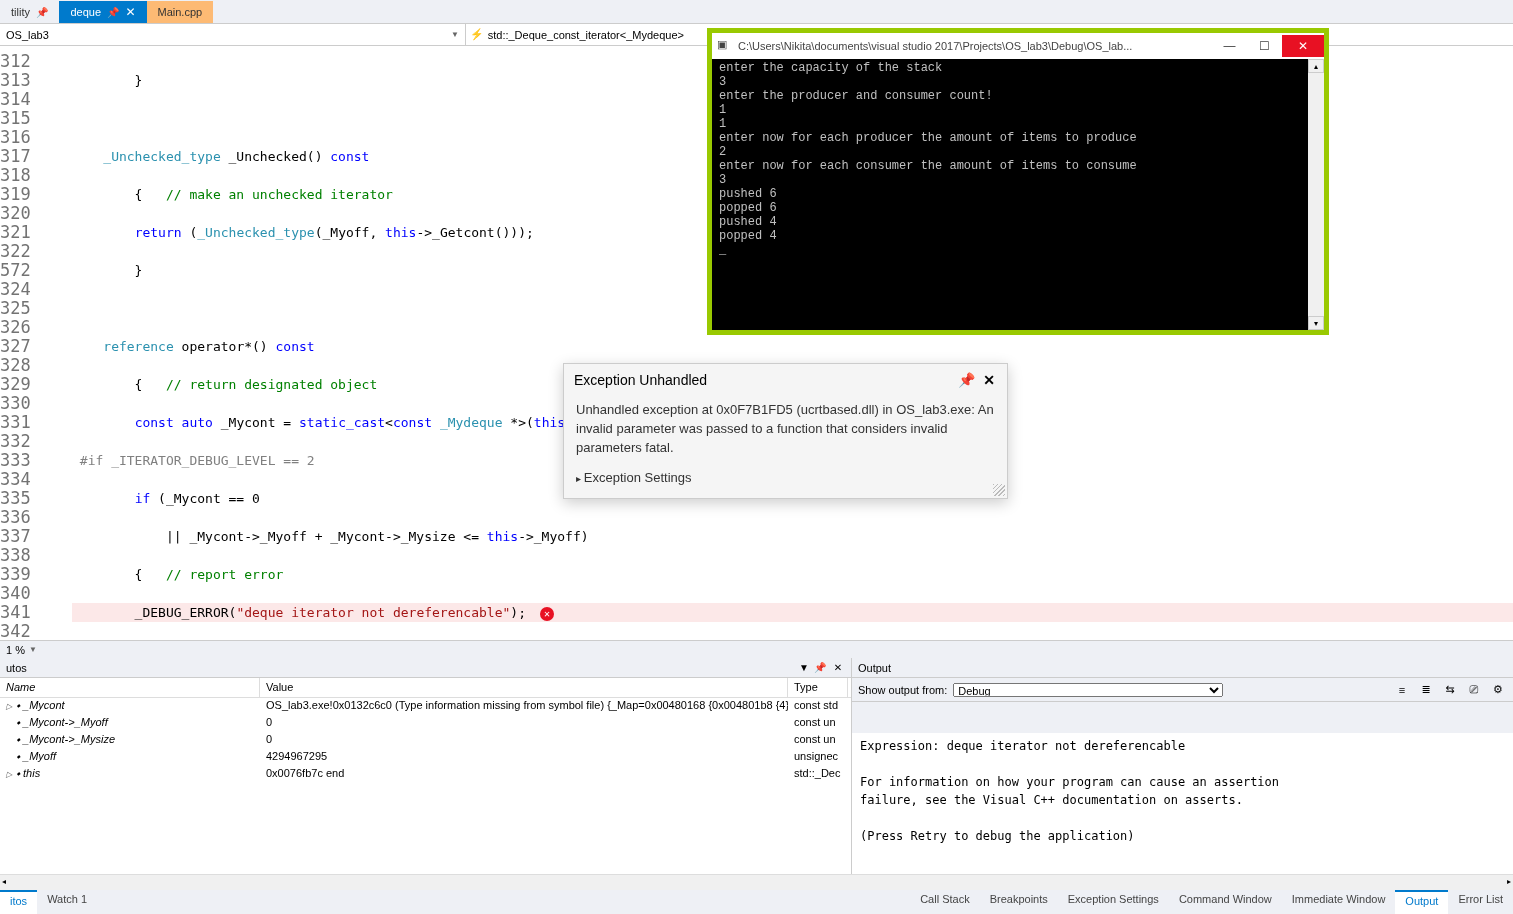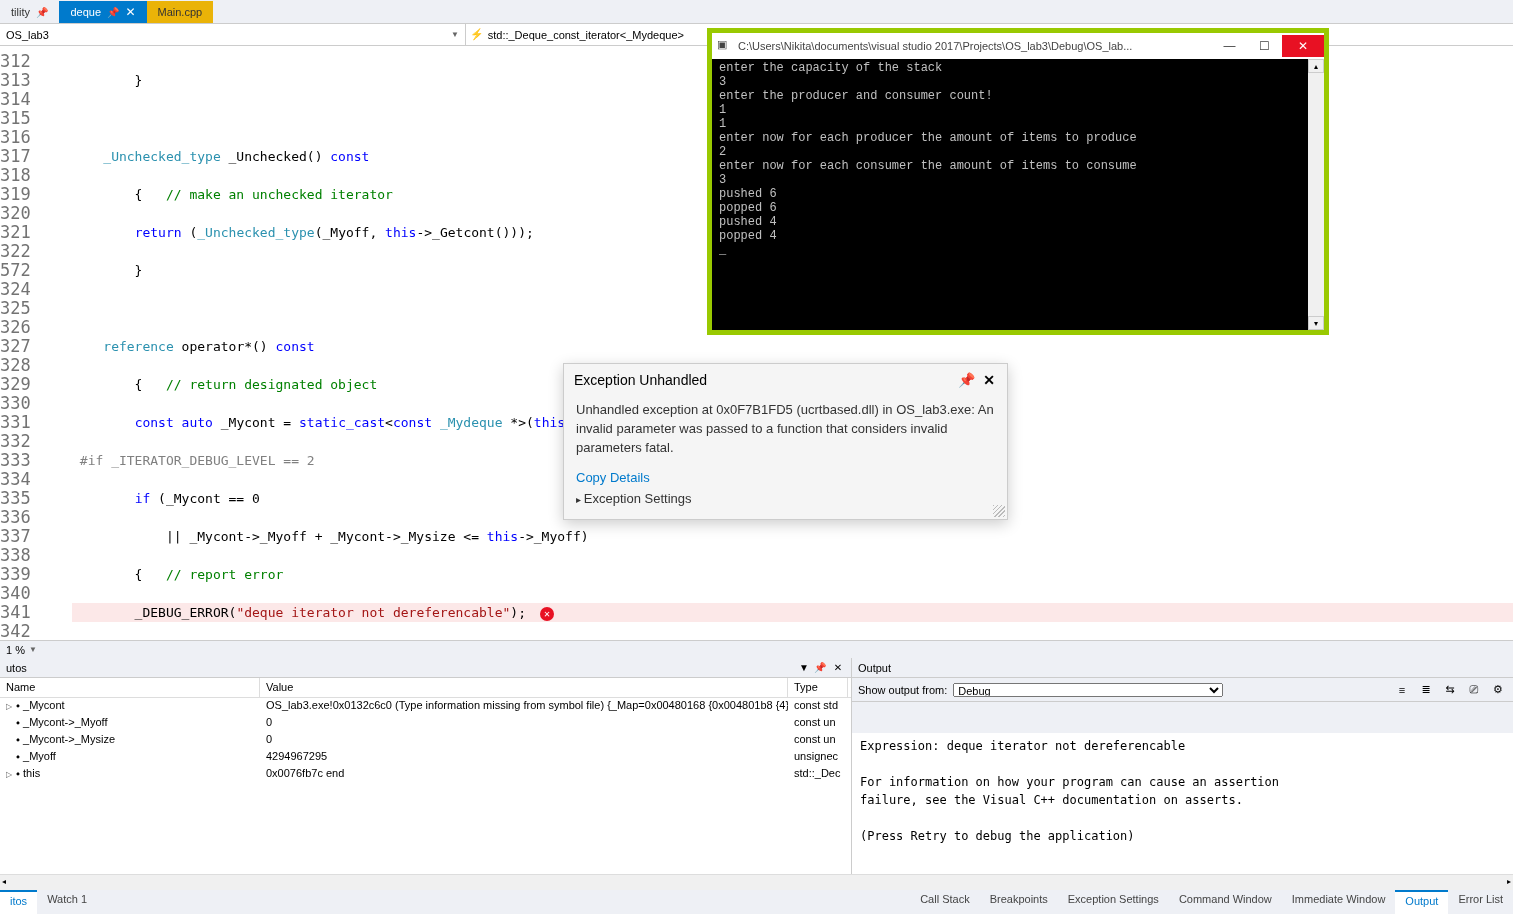--- a/index.html
+++ b/index.html
@@ -3,21 +3,21 @@
 <meta charset="utf-8">
 <style>
   * { margin:0; padding:0; box-sizing:border-box; }
   body { font-family:"Segoe UI",Tahoma,sans-serif; font-size:12px; background:#eef0f5; height:914px; width:1513px; overflow:hidden; position:relative; }
   
   
   .tab-bar { height:24px; background:#eef0f5; display:flex; align-items:flex-end; border-bottom:1px solid #ccc; }
   .tab { height:22px; padding:2px 10px; font-size:11px; display:flex; align-items:center; gap:6px; border:1px solid transparent; }
   .tab.inactive { color:#333; }
   .tab.active { background:#007acc; color:#fff; }
-  .tab.plain { background:#eab308; color:#333;justify-content:flex-end; }
+  .tab.plain { background:#fdba74; color:#333;justify-content:flex-end; }
   .tab .pin { font-size:10px; }
   .tab .close { font-size:12px; cursor:pointer; }
   
   
   .context-bar { height:22px; background:#fff; display:flex; border-bottom:1px solid #ccc; }
   .ctx-left { width:466px; height:100%; border-right:1px solid #ccc; display:flex; align-items:center; padding:0 6px; font-size:11px; justify-content:space-between; }
   .ctx-right { flex:1; display:flex; align-items:center; padding:0 4px; font-size:11px; gap:4px; }
   .dd-arrow { font-size:8px; color:#666; }
   
   
@@ -67,21 +67,21 @@
   .bot-left { width:852px; border-right:1px solid #ccc; display:flex; flex-direction:column; }
   .bot-right { flex:1; display:flex; flex-direction:column; }
   .panel-title { height:20px; background:#eef0f5; font-size:11px; padding:2px 6px; display:flex; align-items:center; border-bottom:1px solid #ccc; }
   .panel-title .spacer { flex:1; }
   .panel-title .ticon { width:14px; font-size:10px; text-align:center; margin-left:3px; }
   .autos-grid { flex:1; background:#fff; font-size:11px; }
   .grid-head { display:flex; height:20px; border-bottom:1px solid #ddd; background:#fff; }
   .grid-head .col { padding:3px 6px; border-right:1px solid #ddd; }
   .grid-body .row { display:flex; height:17px; }
   .grid-body .cell { padding:1px 6px; overflow:hidden; white-space:nowrap; }
-  .c-name { width:260px; }
+  .c-name { width:260px;font-style:italic; }
   .c-val { width:528px; }
   .c-type { width:60px; }
   .var-expand { display:inline-block; width:10px; font-size:8px; color:#666; }
   
   .out-toolbar { height:24px; display:flex; align-items:center; gap:6px; padding:0 6px; border-bottom:1px solid #ccc; font-size:11px; background:#eef0f5; }
   .out-toolbar select { font-size:11px; height:14px; width:270px; }
   .out-toolbar .tbtn { width:18px; height:18px; border:1px solid transparent; display:flex; align-items:center; justify-content:center; }
   .out-body { flex:1; background:#fff; font-family:Consolas,monospace; font-size:12px; padding:4px 8px; line-height:18px; white-space:pre; overflow:hidden; position:relative;margin-top:31px; }
   .out-hscroll { position:absolute; left:0; right:0; bottom:0; height:16px; background:#f0f0f0; border-top:1px solid #ddd; }
   .out-hscroll::before { content:'◂'; position:absolute; left:2px; font-size:8px; top:2px; }
@@ -219,21 +219,20 @@
 </div>
 
 <div class="exc-popup">
   <div class="exc-head">
     <span class="title">Exception Unhandled</span>
     <span class="pin">📌</span>
     <span class="xbtn">✕</span>
   </div>
   <div class="exc-body">Unhandled exception at 0x0F7B1FD5 (ucrtbased.dll) in OS_lab3.exe: An invalid parameter was passed to a function that considers invalid parameters fatal.</div>
   <div class="exc-links">
-    <span class="exc-link">Copy Details</span>
     <div class="exc-expand"><span>Exception Settings</span></div>
   </div>
   <div class="resize-grip"></div>
 </div>
 
 <div class="zoom-bar">
   <span>1 %</span>
   <span class="dd-arrow">▼</span>
 </div>
 

